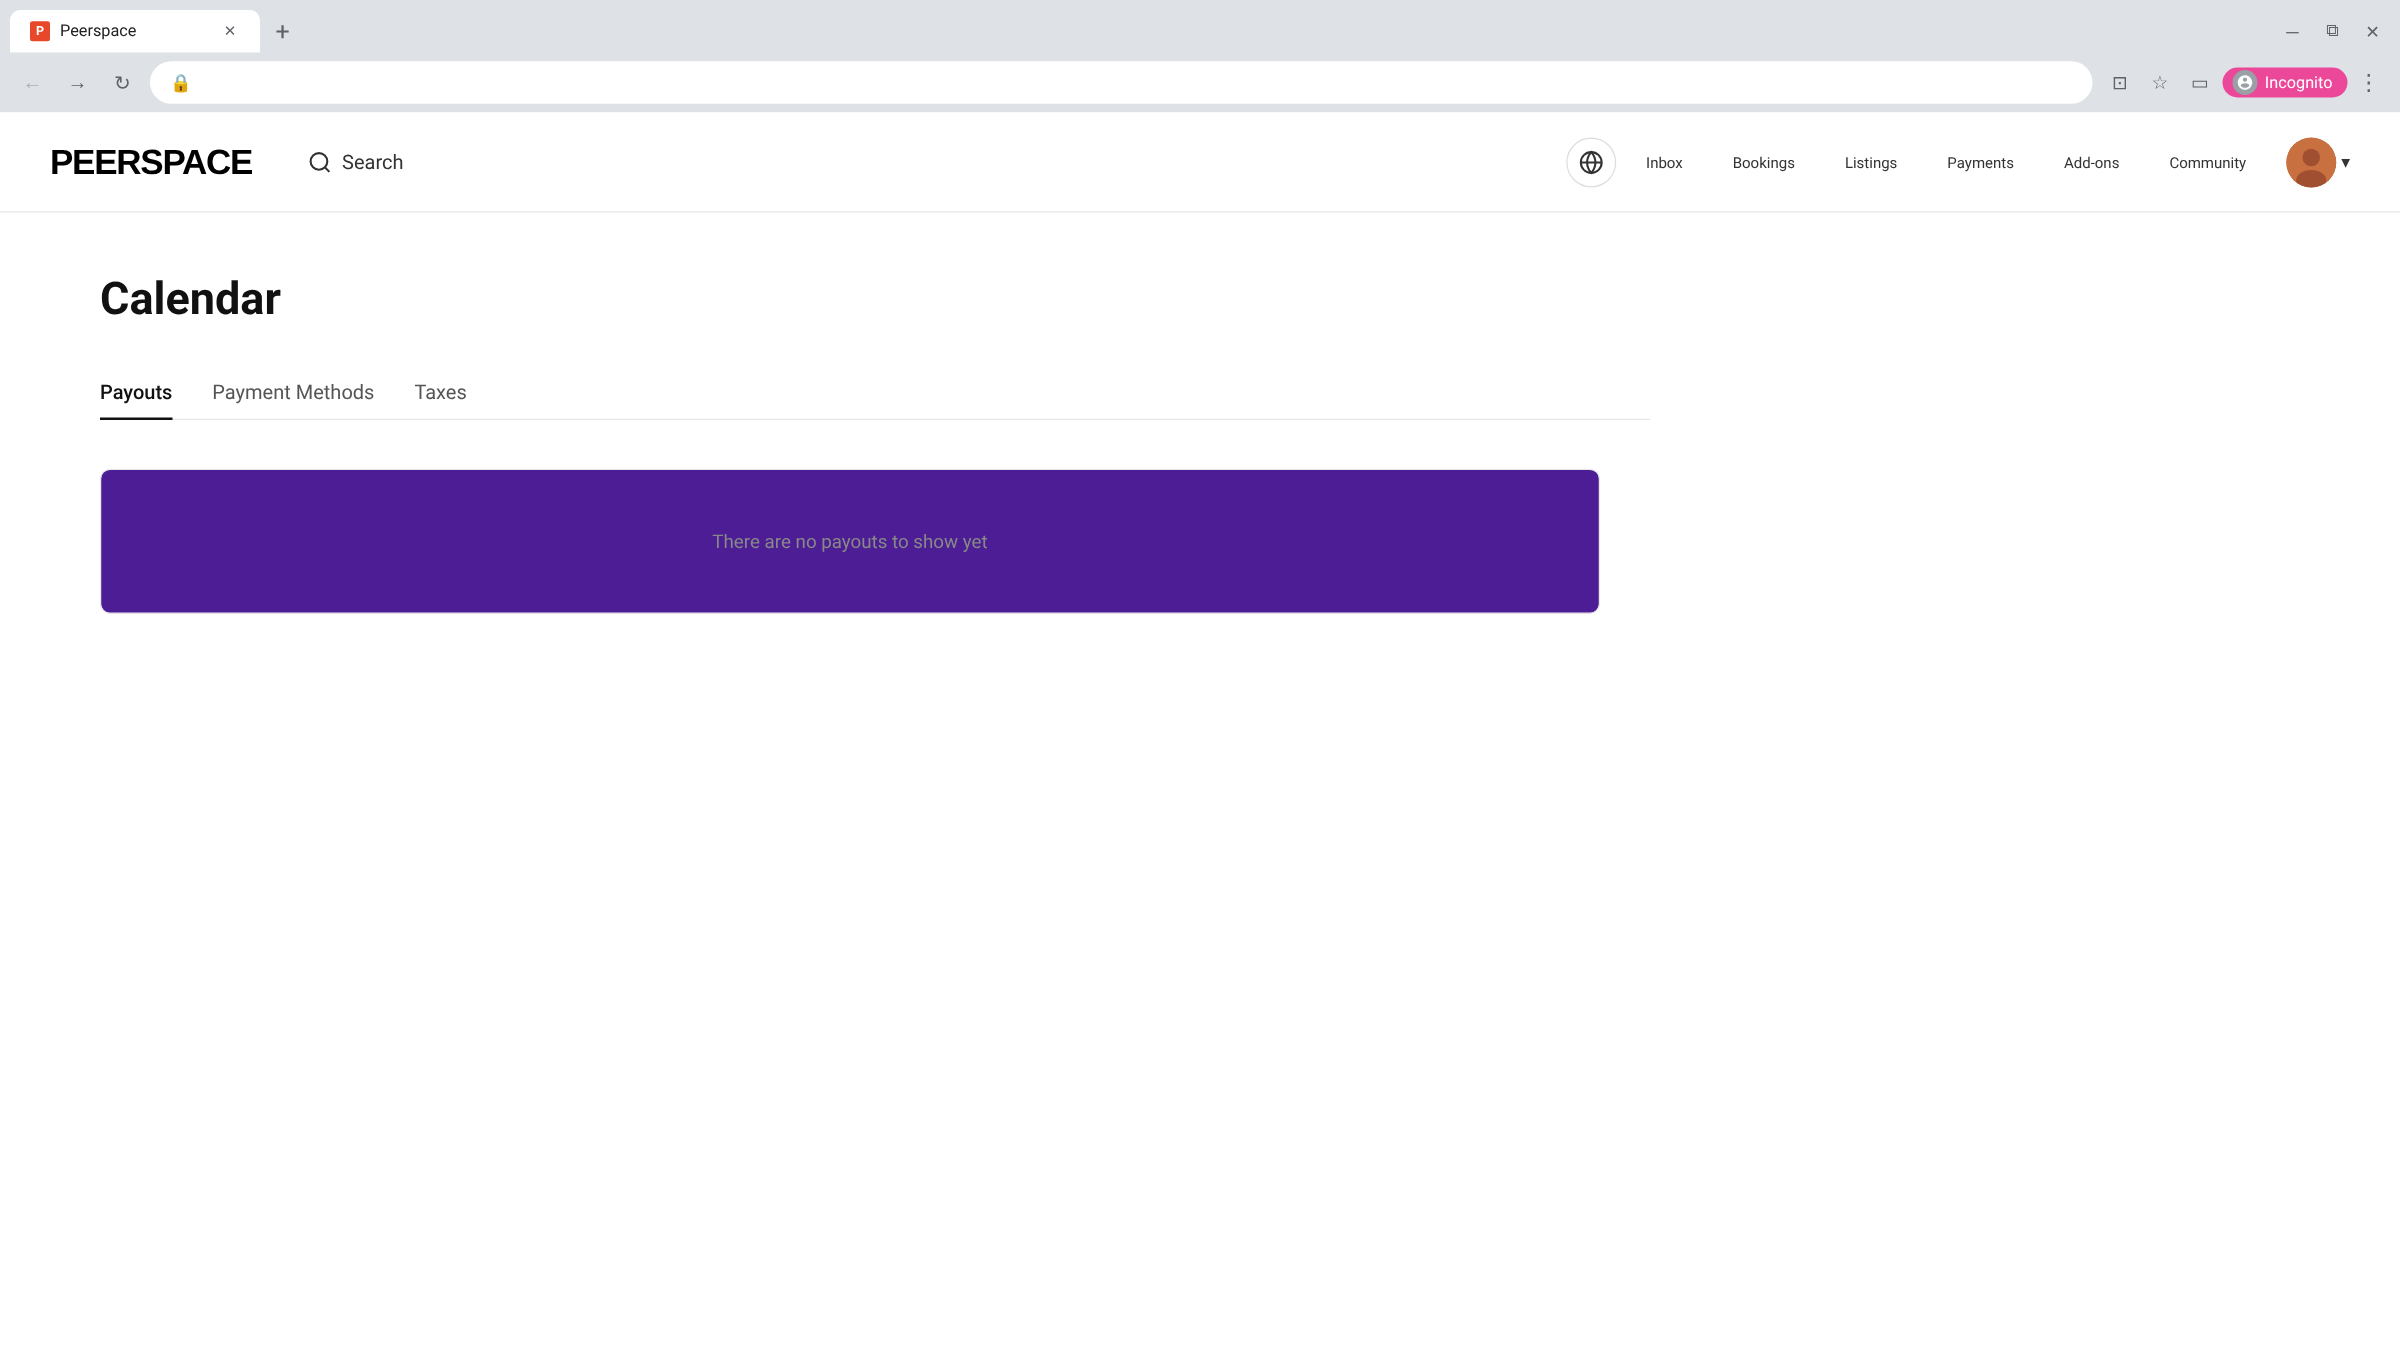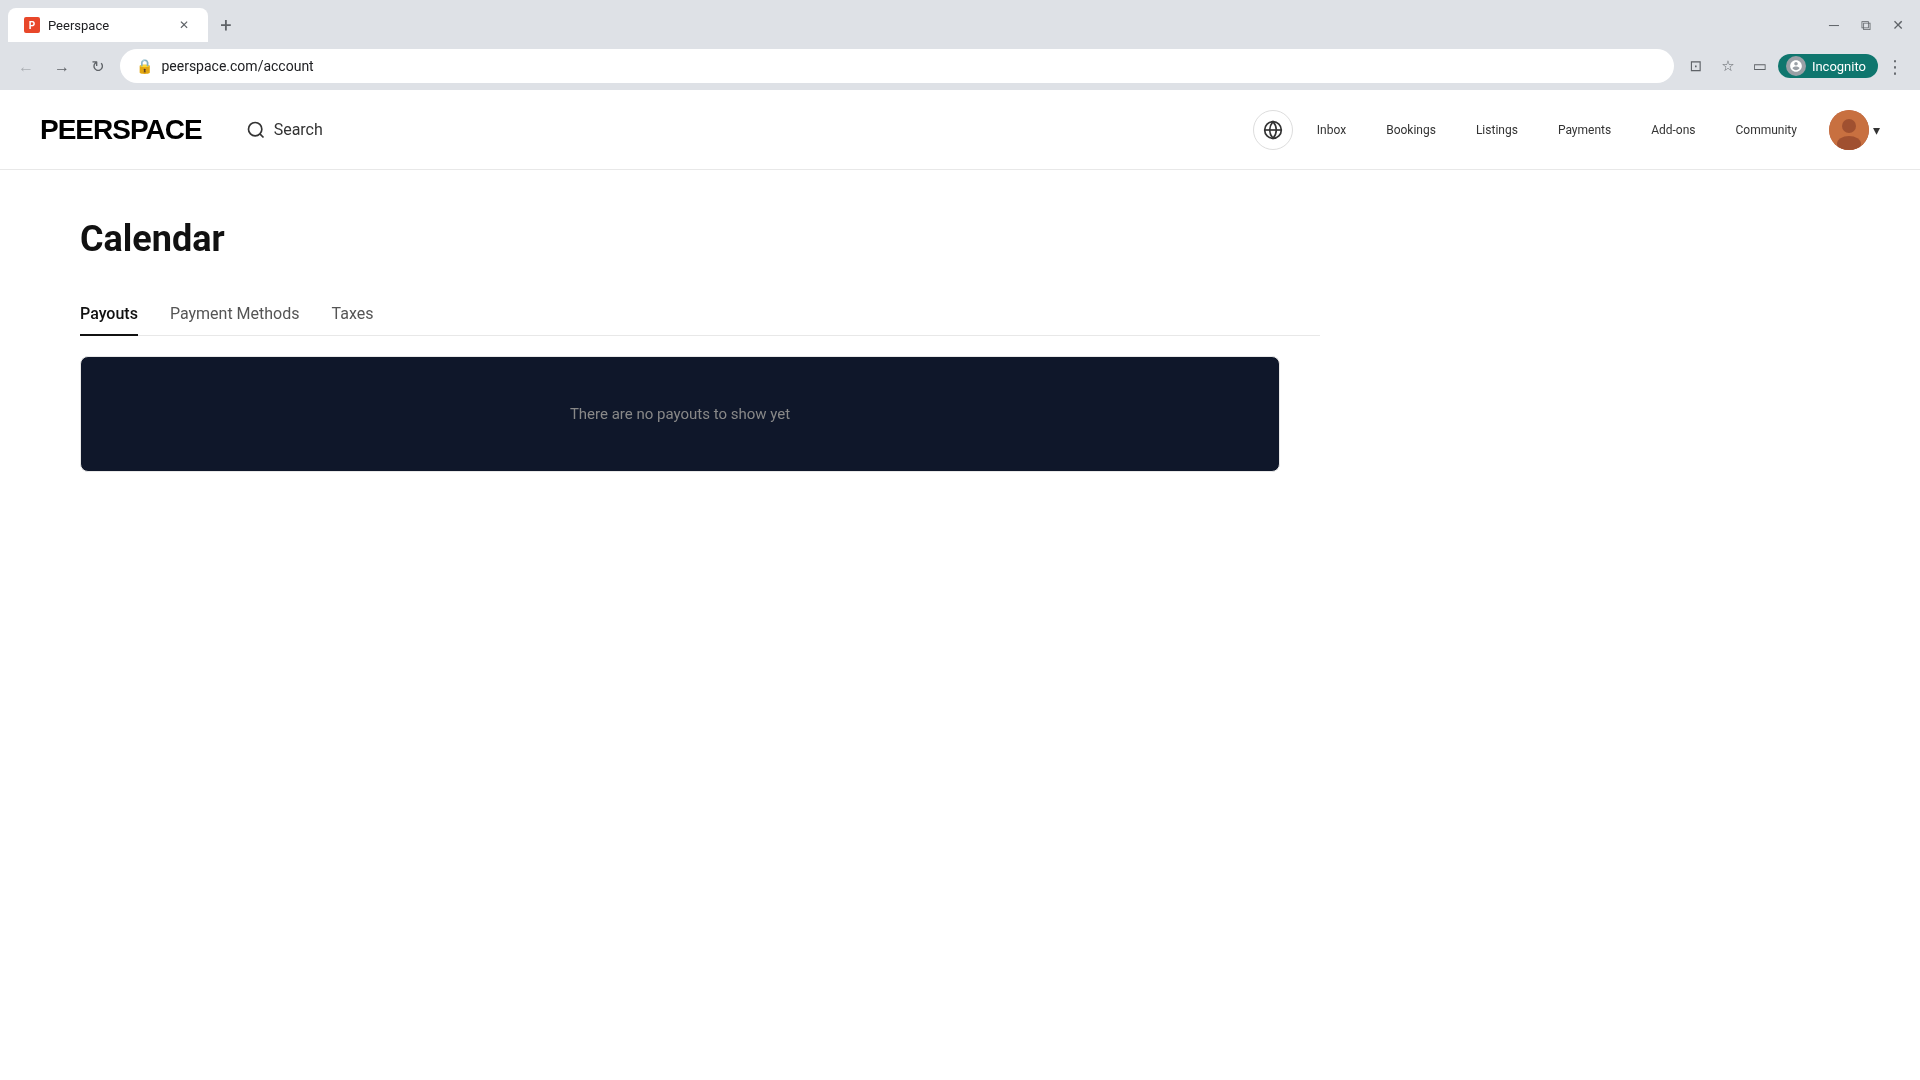--- a/index.html
+++ b/index.html
@@ -175,21 +175,21 @@
       justify-content: center;
       cursor: pointer;
       color: #5f6368;
       font-size: 15px;
     }
 
     .incognito-badge {
       display: flex;
       align-items: center;
       gap: 6px;
-      background: #0f766e;
+      background: #ec4899;
       border-radius: 20px;
       padding: 2px 12px 2px 8px;
       cursor: pointer;
       text-align: right;
     }
 
     .incognito-icon {
       width: 20px;
       height: 20px;
       border-radius: 50%;
@@ -357,29 +357,29 @@
       position: absolute;
       bottom: -1px;
       left: 0;
       right: 0;
       height: 2px;
       background: #111;
     }
 
     
     .empty-state-container {
-      margin-top: 20px;
+      margin-top: 39px;
       border: 1px solid #e8e8e8;
       border-radius: 8px;
       width: 1200px;
       padding: 48px;
       display: flex;
       align-items: center;
       justify-content: center;
-      background: #0f172a;
+      background: #4c1d95;
     }
 
     .empty-state-text {
       font-size: 15px;
       color: #888;
     }
   </style>
 </head>
 <body>
 
@@ -402,21 +402,20 @@
     </div>
   </div>
 
   <div class="browser-toolbar">
     <div class="nav-btn disabled">←</div>
     <div class="nav-btn">→</div>
     <div class="nav-btn">↻</div>
 
     <div class="address-bar-container">
       <span class="lock-icon">🔒</span>
-      <span class="address-bar-text">peerspace.com/account</span>
     </div>
 
     <div class="toolbar-right">
       <div class="toolbar-icon-btn">⊡</div>
       <div class="toolbar-icon-btn">☆</div>
       <div class="toolbar-icon-btn">▭</div>
       <div class="incognito-badge">
         <div class="incognito-icon">
           <svg width="14" height="14" viewBox="0 0 24 24" fill="white">
             <path d="M12 2C6.48 2 2 6.48 2 12s4.48 10 10 10 10-4.48 10-10S17.52 2 12 2zm0 3c1.66 0 3 1.34 3 3s-1.34 3-3 3-3-1.34-3-3 1.34-3 3-3zm0 14.2c-2.5 0-4.71-1.28-6-3.22.03-1.99 4-3.08 6-3.08 1.99 0 5.97 1.09 6 3.08-1.29 1.94-3.5 3.22-6 3.22z"></path>

